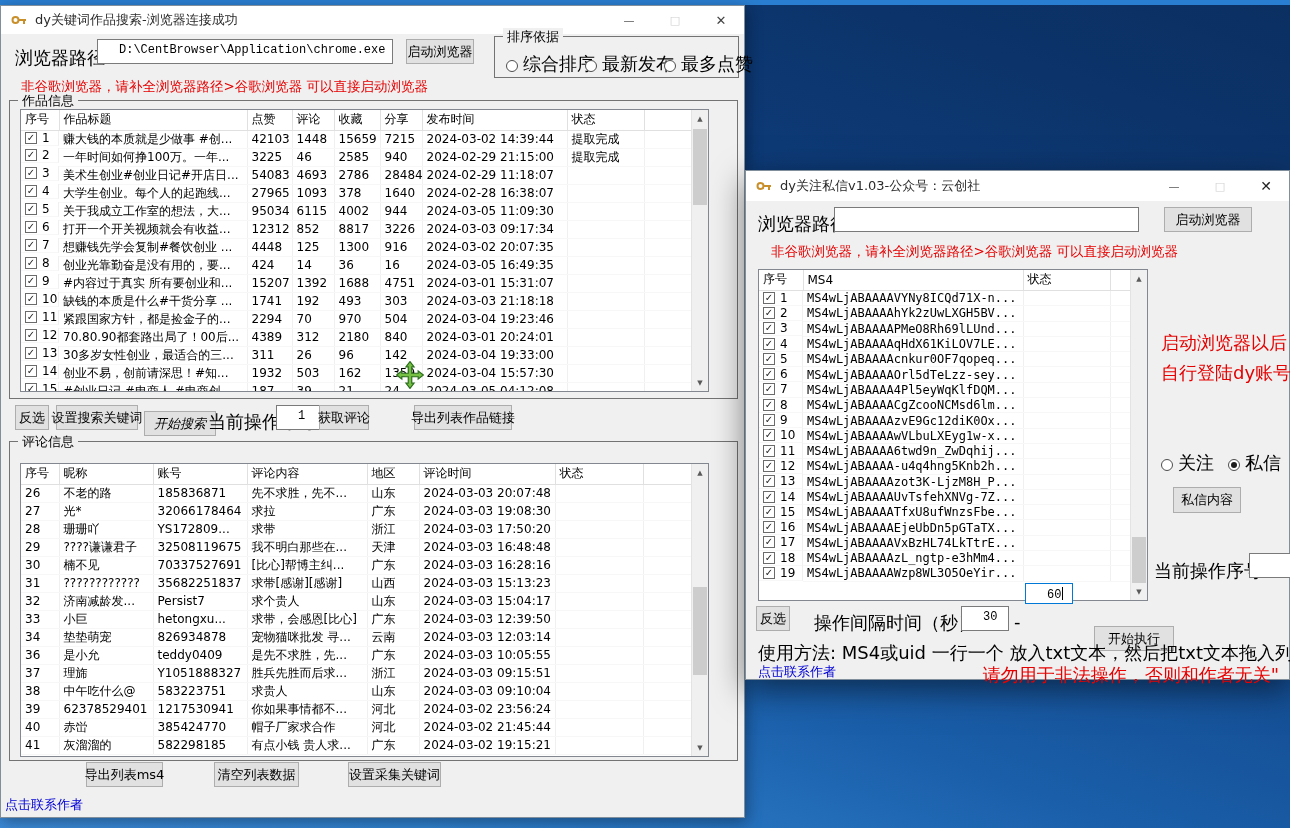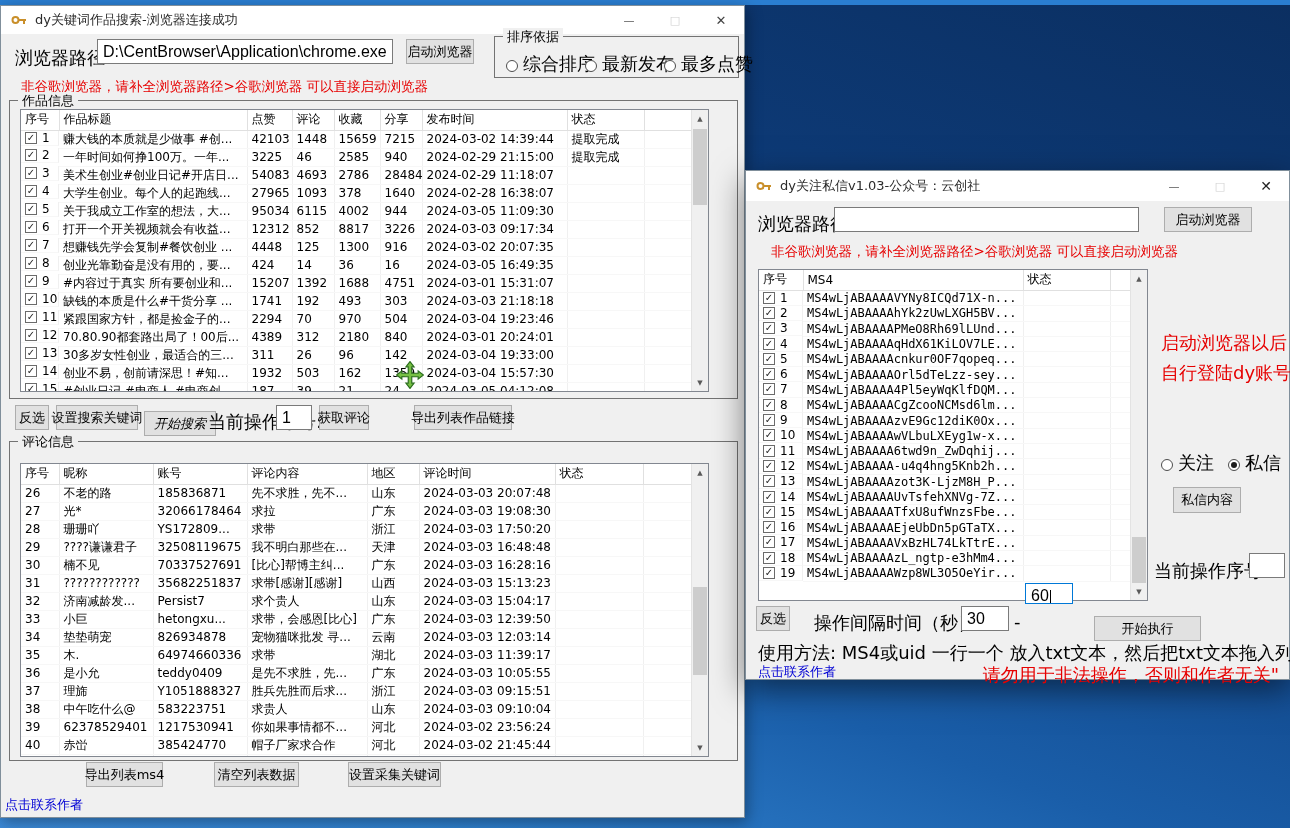--- a/index.html
+++ b/index.html
@@ -13,21 +13,21 @@
   .topstrip{position:absolute;left:0;top:0;width:1290px;height:5px;background:#2a7ed1;}
   .window{position:absolute;background:#f0f0f0;border:1px solid #808f9b;}
   .titlebar{position:absolute;left:0;top:0;right:0;height:28px;background:#ffffff;display:flex;align-items:center;}
   .titlebar .ttl{font-size:13px;color:#2b2b2b;margin-left:8px;white-space:nowrap;}
   .appicon{width:16px;height:16px;margin-left:10px;flex:0 0 16px;}
   .winbtns{position:absolute;right:0;top:0;height:28px;display:flex;}
   .winbtn{width:46px;height:28px;display:flex;align-items:center;justify-content:center;color:#555;font-size:11px;}
   .winbtn.max{color:#cfcfcf;}
   .winbtn.close{font-size:13px;color:#444;}
   .lbl{position:absolute;font-size:18px;color:#000;white-space:nowrap;}
-  .tbox{position:absolute;background:#fff;border:1px solid #7a7a7a;font-size:16px;padding:3px 5px;white-space:nowrap;overflow:hidden;font-family:Liberation Sans, sans-serif;}
+  .tbox{position:absolute;background:#fff;border:1px solid #7a7a7a;font-size:12px;padding:3px 21px;white-space:nowrap;overflow:hidden;font-family:Liberation Mono, monospace;}
   .btn{position:absolute;background:#e1e1e1;border:1px solid #adadad;font-size:13px;display:flex;align-items:center;justify-content:center;white-space:nowrap;color:#000;}
   .red{color:#e60000;}
   .link{color:#0000d4;font-size:13px;}
   .group{position:absolute;border:1px solid #737373;}
   .legend{position:absolute;background:#f0f0f0;padding:0 4px;font-size:13px;white-space:nowrap;}
   .lv{position:absolute;background:#fff;border:1px solid #828790;overflow:hidden;}
   table{border-collapse:collapse;table-layout:fixed;}
   th{font-weight:normal;text-align:left;font-size:12px;height:20px;padding:0 4px;border-bottom:1px solid #e0e0e0;border-right:1px solid #e0e0e0;white-space:nowrap;overflow:hidden;}
   td{font-size:12px;padding:0 4px;border-right:1px solid #f0f0f0;border-bottom:1px solid #f7f7f7;white-space:nowrap;overflow:hidden;}
   .works td{height:15.3px;}
@@ -449,30 +449,20 @@
             <td>34</td>
             <td>垫垫萌宠</td>
             <td>826934878</td>
             <td>宠物猫咪批发 寻...</td>
             <td>云南</td>
             <td>2024-03-03 12:03:14</td>
             <td></td>
             <td></td>
           </tr>
           <tr>
-            <td>35</td>
-            <td>木.</td>
-            <td>64974660336</td>
-            <td>求带</td>
-            <td>湖北</td>
-            <td>2024-03-03 11:39:17</td>
-            <td></td>
-            <td></td>
-          </tr>
-          <tr>
             <td>36</td>
             <td>是小允</td>
             <td>teddy0409</td>
             <td>是先不求胜，先...</td>
             <td>广东</td>
             <td>2024-03-03 10:05:55</td>
             <td></td>
             <td></td>
           </tr>
           <tr>
@@ -775,18 +765,18 @@
   <div class="btn" style="left:427px;top:316px;width:68px;height:26px;">私信内容</div>
 
   <span class="lbl" style="left:408px;top:388px;">当前操作序号：</span>
   <div class="tbox" style="left:503px;top:382px;width:36px;height:25px;"></div>
 
   <div class="btn" style="left:10px;top:435px;width:34px;height:25px;">反选</div>
   <span class="lbl" style="left:68px;top:440px;">操作间隔时间（秒）：</span>
   <div class="tbox" style="left:215px;top:435px;width:48px;height:25px;">30</div>
   <span class="lbl" style="left:268px;top:440px;">-</span>
   <div class="tbox caret-in" style="left:279px;top:412px;width:48px;height:21px;"><span>60</span><span class="caret"></span></div>
-  <div class="btn" style="left:348px;top:445px;width:107px;height:25px;">开始执行</div>
+  <div class="btn" style="left:348px;top:455px;width:80px;height:25px;">开始执行</div>
 
   <span class="lbl" style="left:12px;top:470px;">使用方法: MS4或uid 一行一个 放入txt文本，然后把txt文本拖入列表框即可导入</span>
   <span class="lbl link" style="left:12px;top:492px;">点击联系作者</span>
   <span class="lbl red" style="right:10px;top:492px;left:auto;">请勿用于非法操作，否则和作者无关"</span>
 </div>
 
 </body></html>

